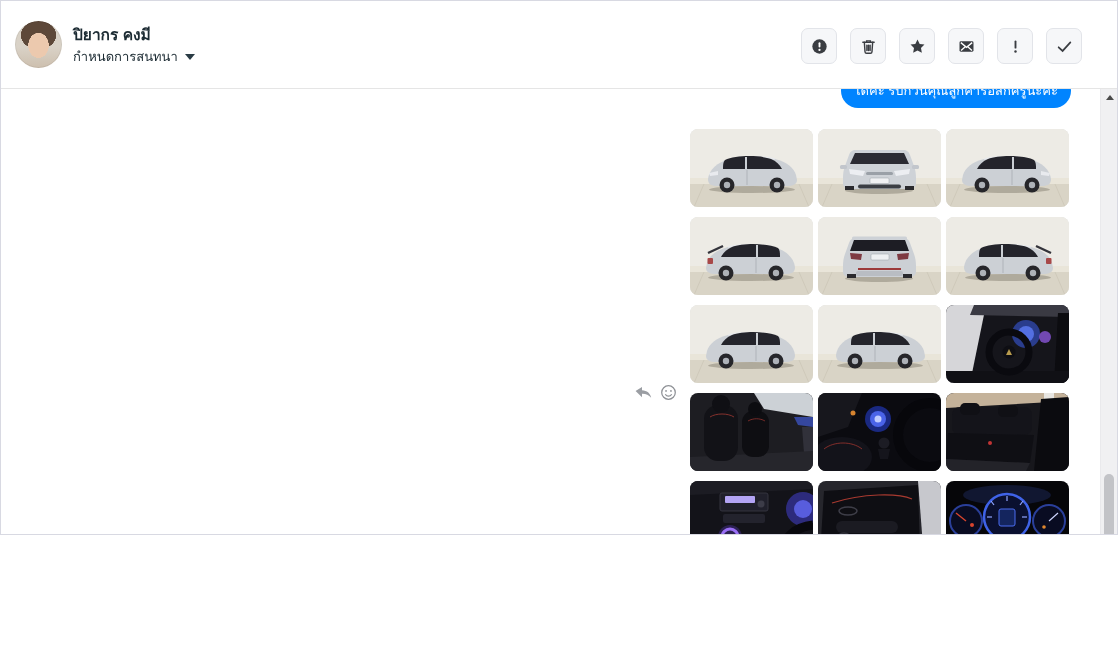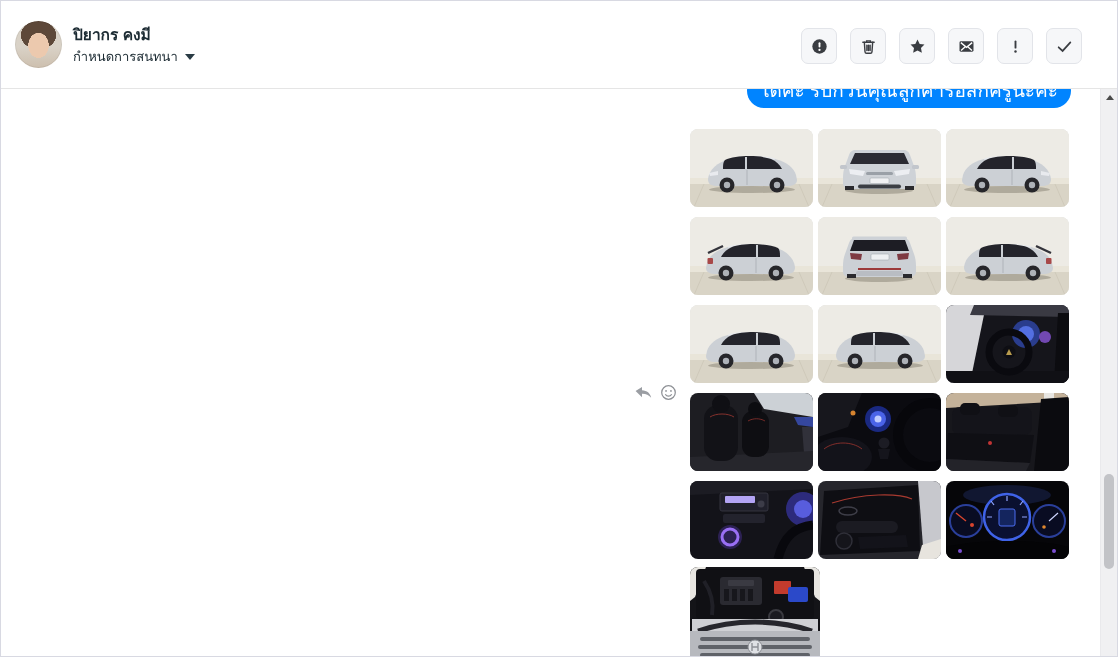--- a/index.html
+++ b/index.html
@@ -1,18 +1,18 @@
 <!DOCTYPE html>
 <html><head>
 <meta charset="utf-8">
 <style>
   * { margin:0; padding:0; box-sizing:border-box; }
   html,body { width:1118px; height:657px; }
   body { font-family:"Liberation Sans","DejaVu Sans",sans-serif; background:#fff; }
-  .page { position:relative; width:1118px; height:657px; background:#b91c1c;
+  .page { position:relative; width:1118px; height:535px; background:#b91c1c;
           border:1px solid #d8d9e2; overflow:hidden; }
 
   
   .header { position:absolute; left:0; top:0; width:100%; height:88px;
             background:#fff; border-bottom:1px solid #e5e5e5; z-index:5; }
   .avatar { position:absolute; left:14px; top:20px; width:47px; height:47px; border-radius:50%;
             background:
               radial-gradient(ellipse 36% 44% at 50% 52%, #ecc9ae 0 60%, rgba(0,0,0,0) 61%),
               radial-gradient(ellipse 62% 50% at 50% 30%, #5d4839 0 60%, rgba(0,0,0,0) 61%),
               linear-gradient(180deg, #d9d2c7 0 55%, #cdbfae 100%);
@@ -25,21 +25,21 @@
            border-top:6px solid #2a3b44; }
   .hactions { position:absolute; right:35px; top:27px; display:flex; gap:13px; }
   .hbtn { width:36px; height:36px; border-radius:7px; background:#f6f7f9; border:1px solid #e2e4e9;
           display:flex; align-items:center; justify-content:center; cursor:pointer; }
   .hbtn svg { width:17px; height:17px; display:block; }
 
   
   .scrollarea { position:absolute; left:0; top:88px; width:1101px; height:569px;
                 overflow:hidden; background:#fff; }
   .bubble { position:absolute; right:31px; top:-15px; max-width:420px;
-            padding:8px 13px; border-radius:18px; color:#fff; font-size:19px;
+            padding:8px 13px; border-radius:18px; color:#fff; font-size:13px;
             line-height:18px; white-space:nowrap; }
   .hover-actions { position:absolute; left:633px; top:295px; display:flex; align-items:center; gap:7px; }
   .hover-actions svg { display:block; }
 
   .photo-grid { position:absolute; left:689px; top:40px; width:379px;
                 display:grid; grid-template-columns:repeat(3,123px); grid-auto-rows:78px;
                 column-gap:5px; row-gap:10px; }
   .photo { width:123px; height:78px; border-radius:8px; overflow:hidden; background:#ddd; cursor:pointer; }
   .photo svg { width:100%; height:100%; display:block; }
   .photo-wide-slot { position:absolute; left:689px; top:478px; }

